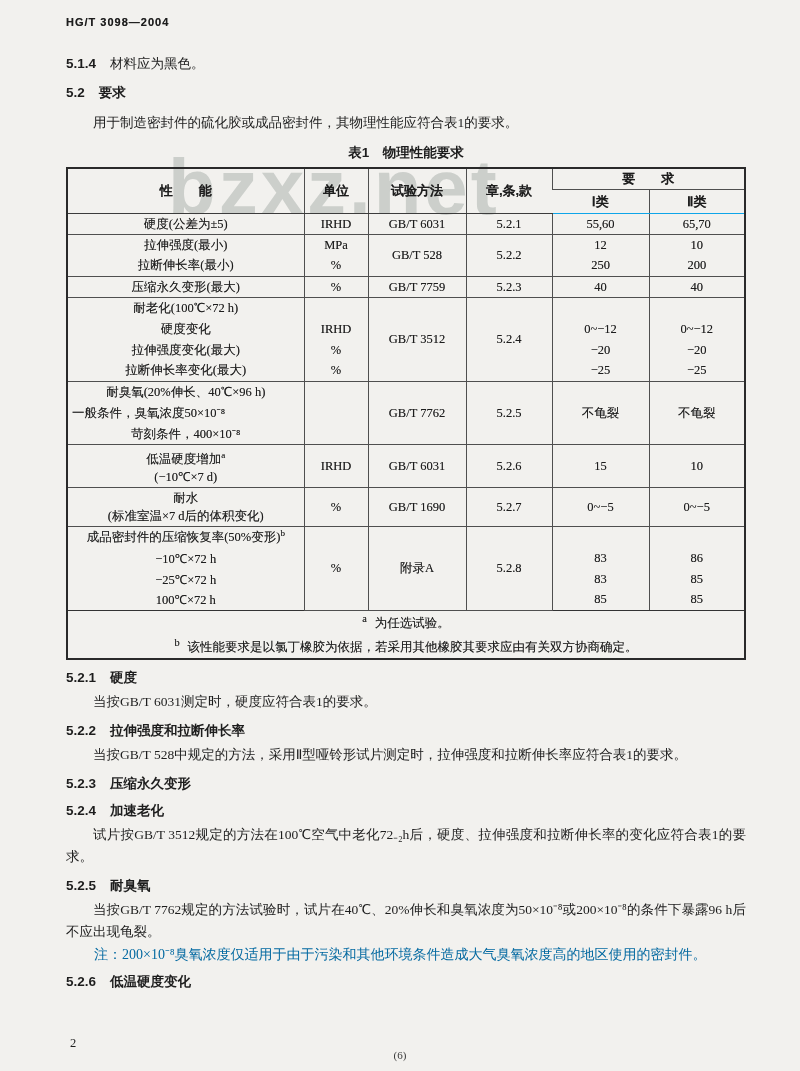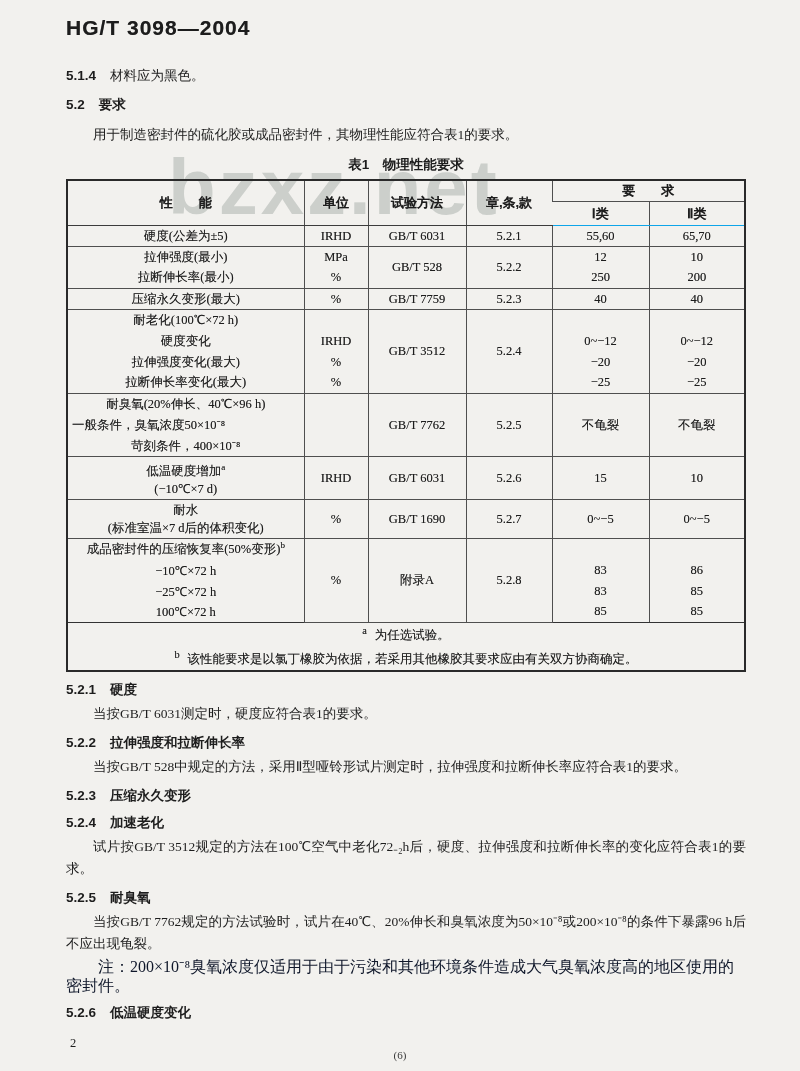--- a/index.html
+++ b/index.html
@@ -11,21 +11,21 @@
   }
   .watermark {
     position:absolute; left:168px; top:142px; z-index:0;
     font-family:"Liberation Sans", sans-serif; font-weight:bold;
     font-size:78px; letter-spacing:3px; color:#c3c7c3; opacity:.8;
     user-select:none;
   }
   .content { position:relative; z-index:1; padding:16px 54px 0 66px; }
   .doc-num {
     font-family:"Liberation Sans", sans-serif; font-weight:bold;
-    font-size:21px; letter-spacing:1px; margin-bottom:26px;
+    font-size:11px; letter-spacing:1px; margin-bottom:26px;
     text-shadow:0 0 .5px rgba(0,0,0,.55);
   }
   .h-line { margin:0 0 9px 0; font-size:13.5px; line-height:20px; }
   .h-num { font-family:"Liberation Sans", sans-serif; font-weight:bold; margin-right:14px; }
   .h-title { font-family:"Liberation Sans", sans-serif; font-weight:bold; }
   .h-text { font-weight:normal; }
   .body-p {
     margin:0 0 9px 0; font-size:13.5px; line-height:22px;
     text-indent:2em; text-align:justify;
   }
@@ -53,21 +53,21 @@
   td.p2 { text-align:left; padding-left:15px; }
   td.c { text-align:center; }
   tr.hl td { border-bottom:1px solid #4f4f4f; }
   td.bb { border-bottom:1px solid #4f4f4f; }
   tr.hl2 td { border-bottom:1.5px solid #333; }
   tr.fn td { text-align:center; height:24px; font-size:12.5px; }
   tr.fn sup { font-family:"Liberation Serif", serif; margin-right:8px; }
   .two-line { line-height:18px; padding:2px 0; }
   .sec-h { margin:9px 0 4px 0; font-size:13.5px; }
   .sec-p { margin:0; font-size:13.5px; line-height:22px; text-indent:2em; text-align:justify; }
-  .note-p { margin:2px 0 0 0; font-size:16px; line-height:19px; text-indent:2em; color:#0f172a; }
+  .note-p { margin:2px 0 0 0; font-size:14px; line-height:19px; text-indent:2em; color:#0369a1; }
   .page-num { position:absolute; left:70px; bottom:20px; font-size:12.5px; z-index:1; }
   .footer-mark { position:absolute; left:50%; bottom:10px; transform:translateX(-50%); font-size:11px; color:#3a3a3a; z-index:1; }
   sup.fnmark { font-size:9px; }
 </style>
 </head>
 <body>
 
 <div class="page">
   <div class="watermark">bzxz.net</div>
 

